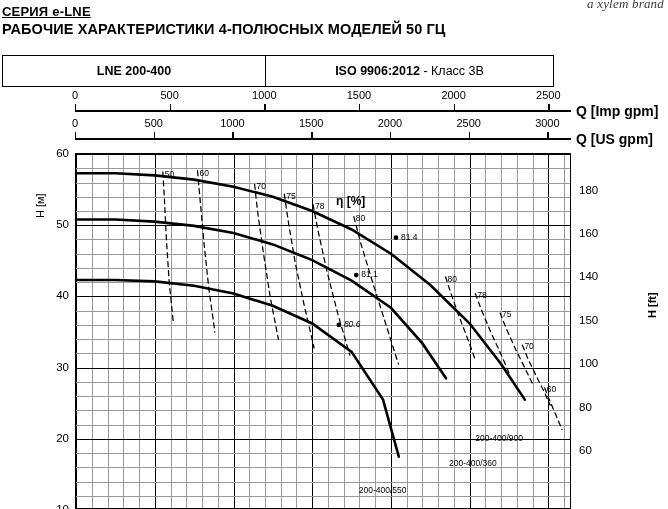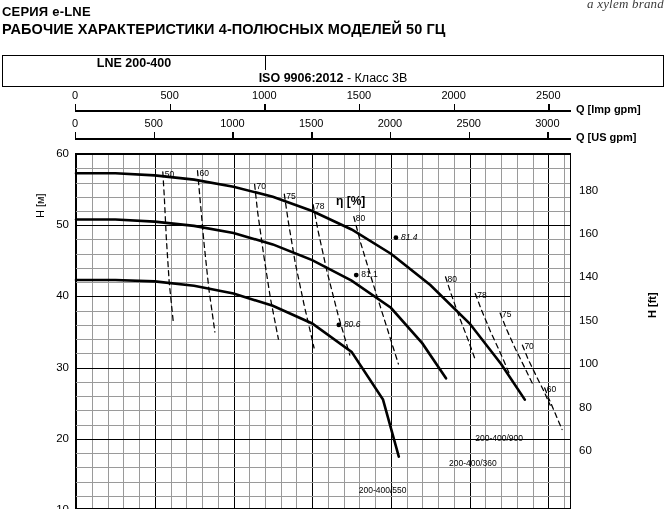--- a/index.html
+++ b/index.html
@@ -11,31 +11,31 @@
     position:relative;
   }
   .brand-top{
     position:absolute;top:-4px;right:4px;
     font-family:"Liberation Serif", serif;
     font-size:13px;color:#3a3a3a;font-style:italic;
     letter-spacing:0.2px;
   }
   .series-line{
     position:absolute;left:2px;top:4px;
-    font-size:13px;font-weight:bold;letter-spacing:0.2px;
+    font-size:13px;font-weight:bold;letter-spacing:0.2px;text-decoration:underline;
   }
   .title-line{
     position:absolute;left:2px;top:21px;
     font-size:14.5px;font-weight:bold;letter-spacing:0.1px;
   }
   
   .hdr{
-    position:absolute;left:2px;top:55px;width:662px;height:32px;
+    position:absolute;left:2px;top:55px;width:552px;height:32px;
     border:1.6px solid #000;box-sizing:border-box;
-    display:flex;align-items:stretch;flex-direction:column;
+    display:flex;align-items:stretch;
   }
   .hdr .cell{
     display:flex;align-items:center;justify-content:center;
     font-size:12.5px;font-weight:bold;
   }
   .hdr .c1{width:262px;border-right:1.6px solid #000;}
   .hdr .c2{width:152px;border-right:1.6px solid #000;font-weight:normal;}
   .hdr .c2 b{font-weight:bold;}
   .hdr .c3{flex:1;font-weight:normal;}
   .hdr .c3 b{font-weight:bold;}
@@ -52,21 +52,21 @@
   .grid .v.major{background:#000;width:1px;}
   .grid .h{position:absolute;left:0;right:0;height:1px;background:#9a9a9a;}
   .grid .h.major{background:#000;}
 
   
   .axis-imp, .axis-us{position:absolute;left:75px;width:496px;height:1.8px;background:#000;}
   .axis-imp{top:22px;}
   .axis-us{top:50px;}
   .tick{position:absolute;width:1.4px;background:#000;}
   .tlabel{position:absolute;font-size:11px;transform:translateX(-50%);white-space:nowrap;}
-  .qlabel{position:absolute;font-size:11px;font-weight:bold;white-space:nowrap;}
+  .qlabel{position:absolute;font-size:14px;font-weight:bold;white-space:nowrap;}
 
   .ylabel-left{
     position:absolute;left:34px;top:130px;font-size:11px;
     transform:rotate(-90deg);transform-origin:left top;white-space:nowrap;
   }
   .ylabel-right{
     position:absolute;left:646px;top:230px;font-size:11px;font-weight:bold;
     transform:rotate(-90deg);transform-origin:left top;white-space:nowrap;
   }
   .ylab{position:absolute;font-size:11.5px;text-align:right;width:30px;transform:translateY(-50%);}
@@ -241,21 +241,21 @@
         <div class="curve-lbl" style="left: 210.32px; top: 37.008px;">75</div>
         <div class="curve-lbl" style="left: 239.088px; top: 47.332px;">78</div>
         <div class="curve-lbl" style="left: 279.76px; top: 59.08px;">80</div>
         <div class="curve-lbl" style="left: 371.52px; top: 119.6px;">80</div>
         <div class="curve-lbl" style="left: 401.28px; top: 135.62px;">78</div>
         <div class="curve-lbl" style="left: 426.08px; top: 155.2px;">75</div>
         <div class="curve-lbl" style="left: 448.4px; top: 187.24px;">70</div>
         <div class="curve-lbl" style="left: 470.72px; top: 229.96px;">60</div>
       </div>
     <div id="curve-eff-labels">
-        <div class="curve-lbl" style="left: 324.92px; top: 77.66px; font-style: italic;">81.4</div>
+        <div class="curve-lbl" style="left: 324.92px; top: 77.66px;">81.4</div>
         <div class="curve-lbl" style="left: 285.24px; top: 115.04px;">81.1</div>
         <div class="curve-lbl" style="left: 267.88px; top: 164.88px; font-style: italic;">80.6</div>
       </div>
     <div id="model-labels">
         <div class="model-lbl" style="left: 399.28px; top: 279.46px;">200-400/900</div>
         <div class="model-lbl" style="left: 372.992px; top: 304.38px;">200-400/360</div>
         <div class="model-lbl" style="left: 282.72px; top: 331.08px;">200-400/550</div>
       </div>
   </div>
 </div>

